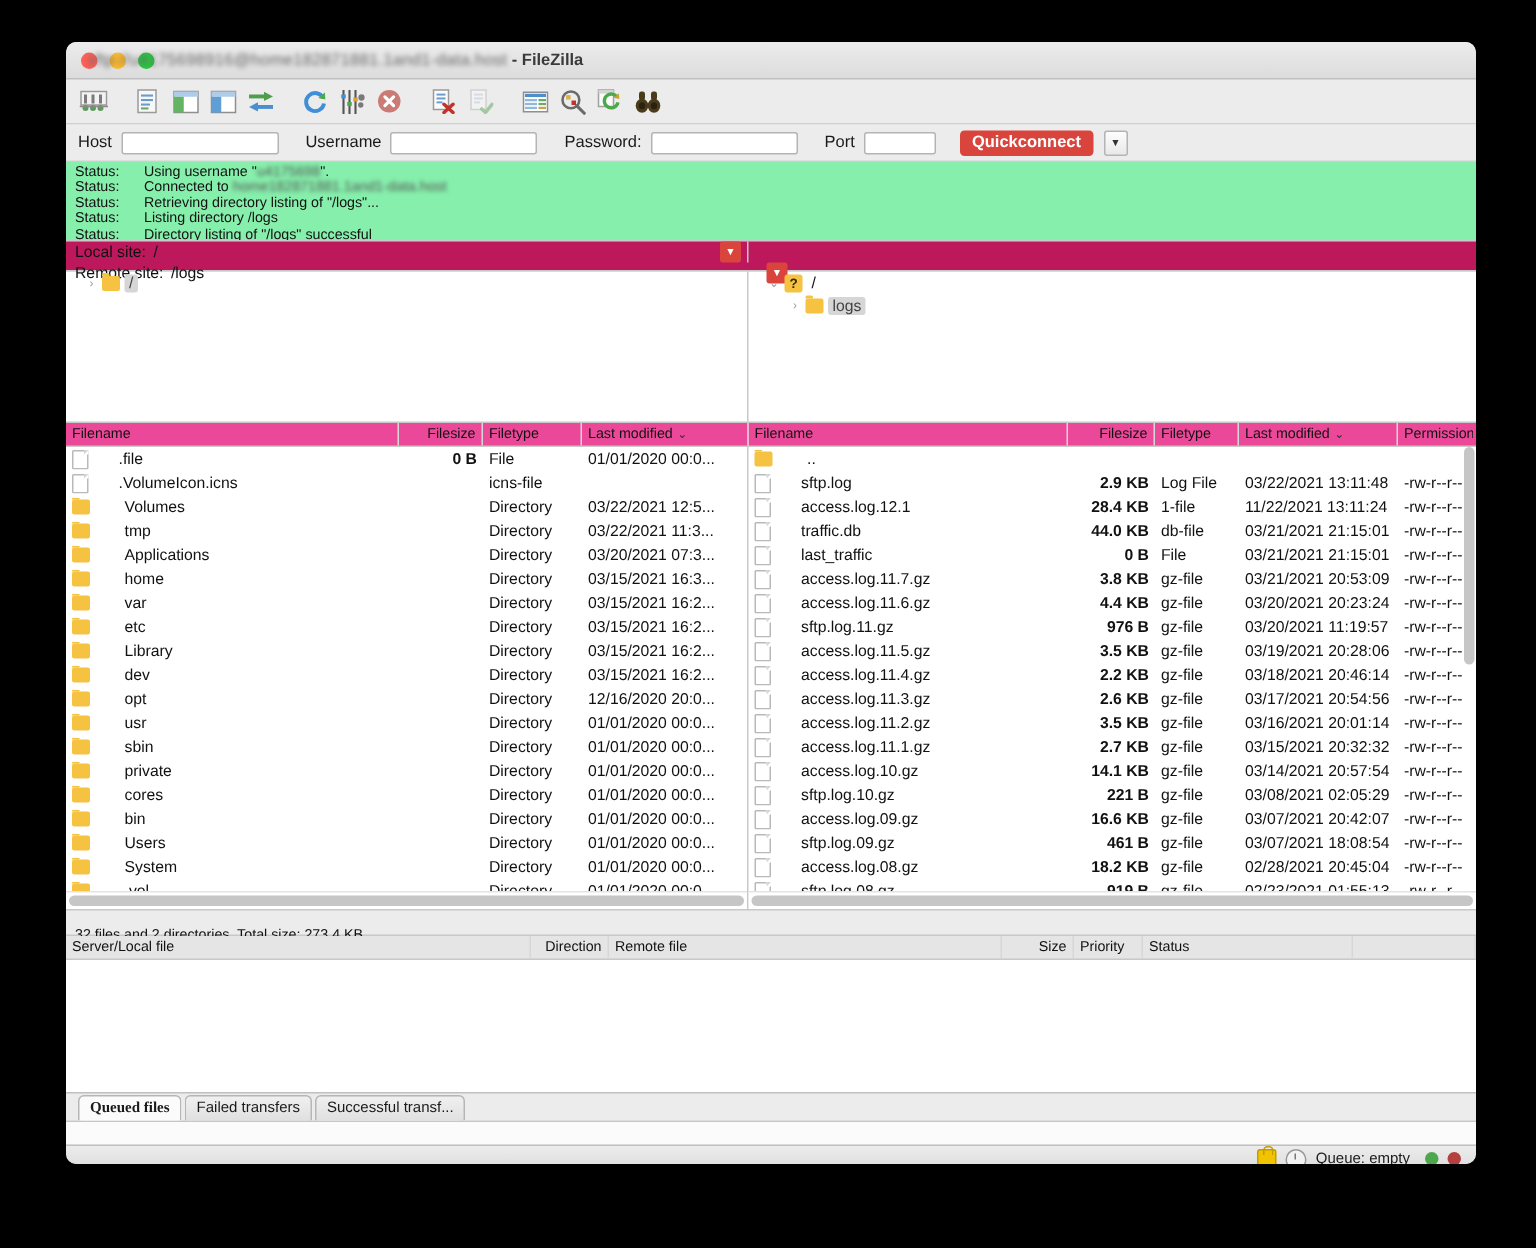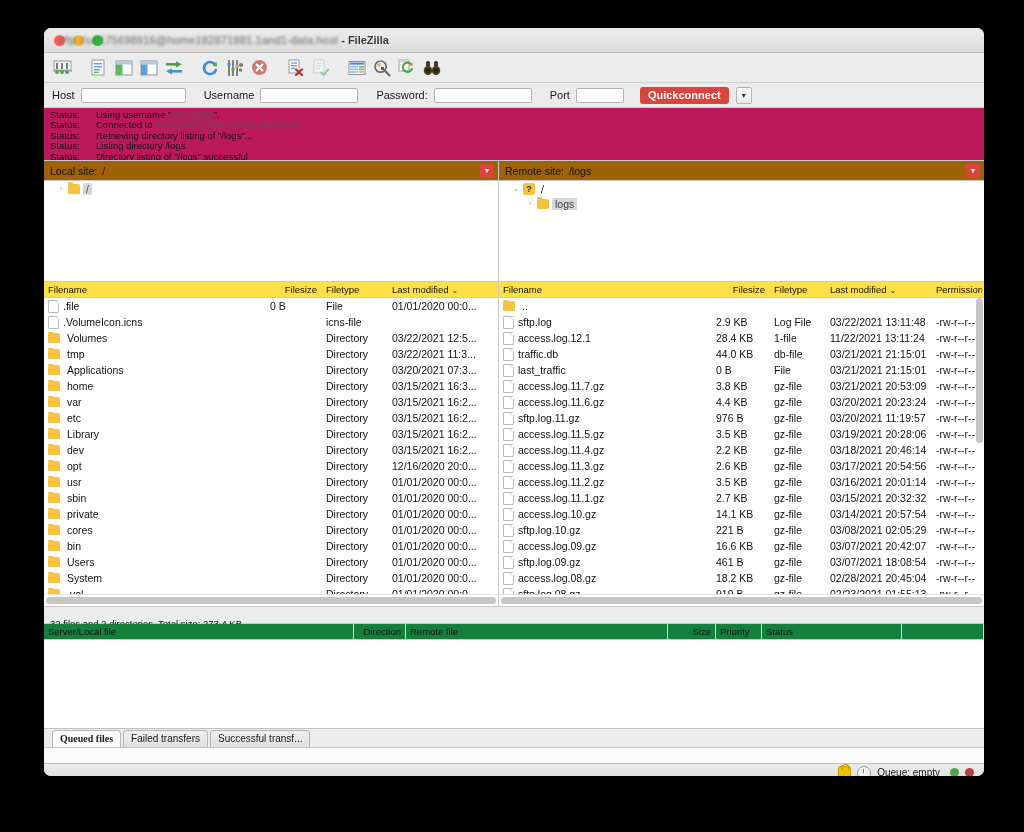--- a/index.html
+++ b/index.html
@@ -66,30 +66,30 @@
     font-weight:bold;cursor:pointer;
   }
   .qc-arrow{
     margin-left:7px;width:14px;height:15px;border:1px solid #b4b4b4;border-radius:2px;
     background:linear-gradient(#fdfdfd,#e9e9e9);
     display:flex;align-items:center;justify-content:center;font-size:7px;color:#333;
   }
 
   
   .log{
-    height:50px;background:#be185d;border-bottom:1px solid #c8c8c8;
+    height:50px;background:#86efac;border-bottom:1px solid #c8c8c8;
     padding:2px 0 0 0;overflow:hidden;
   }
   .log-row{display:flex;font-size:9.5px;line-height:10.4px;color:#111;}
   .log-key{width:46px;padding-left:6px;flex:0 0 46px;}
   .log-msg{white-space:nowrap;}
   .log-msg .redact{filter:blur(1.5px);color:#555;}
 
   
-  .sites{display:flex;height:19px;background:#a16207;border-bottom:1px solid #c8c8c8;}
+  .sites{display:flex;height:19px;background:#be185d;border-bottom:1px solid #c8c8c8;flex-direction:column;}
   .site{display:flex;align-items:center;font-size:10.5px;color:#111;box-sizing:border-box;}
   .site-left{width:455px;padding-left:6px;border-right:1px solid #c8c8c8;}
   .site-right{width:485px;padding-left:6px;}
   .site .lbl{margin-right:5px;}
   .site .path{flex:1;}
   .site .drop{
     width:14px;height:14px;background:#d9453c;border-radius:2px;margin-right:4px;
     display:flex;align-items:center;justify-content:center;color:#fff;font-size:7px;
   }
 
@@ -115,34 +115,34 @@
     color:#3a2a00;font-size:9px;font-weight:bold;display:flex;
     align-items:center;justify-content:center;flex:0 0 12px;
   }
 
   
   .lists{display:flex;height:324px;background:#fff;}
   .pane{box-sizing:border-box;display:flex;flex-direction:column;overflow:hidden;}
   .pane-left{width:455px;border-right:1px solid #c8c8c8;}
   .pane-right{width:485px;}
   .hdr{
-    display:flex;height:15px;background:#fde047;border-bottom:1px solid #c8c8c8;
+    display:flex;height:15px;background:#ec4899;border-bottom:1px solid #c8c8c8;
     font-size:9.5px;color:#111;align-items:center;flex:0 0 15px;
   }
   .hdr div{
     box-sizing:border-box;padding:0 4px;height:15px;line-height:15px;
     border-right:1px solid #d7d7d7;overflow:hidden;white-space:nowrap;
   }
   .hdr .last{border-right:none;}
   .sortmark{font-size:8px;color:#333;margin-left:3px;}
   .rows{flex:1;overflow:hidden;}
   .row{display:flex;height:16px;font-size:10.5px;color:#111;align-items:center;}
   .cell{box-sizing:border-box;padding:0 4px;white-space:nowrap;overflow:hidden;}
-  .c-name{display:flex;align-items:center;gap:4px;}
-  .c-size{text-align:left;}
+  .c-name{display:flex;align-items:center;gap:20px;}
+  .c-size{text-align:right;font-weight:bold;}
   .file-ico{
     width:9px;height:11px;background:#fff;border:1px solid #b9b9b9;border-radius:1px;
     flex:0 0 9px;position:relative;
   }
   .file-ico:after{
     content:"";position:absolute;right:-1px;top:-1px;border-width:0 0 3px 3px;
     border-style:solid;border-color:transparent transparent #fff #d4d4d4;
   }
 
   
@@ -166,21 +166,21 @@
   .statusline div{
     font-size:9.5px;color:#111;display:flex;align-items:center;padding-left:6px;
     box-sizing:border-box;
   }
   .sl-left{width:455px;border-right:1px solid #c8c8c8;}
   .sl-right{width:485px;margin-top:16px;}
 
   
   .queue{background:#fff;height:104px;display:flex;flex-direction:column;}
   .qhdr{
-    display:flex;height:15px;background:#15803d;border-bottom:1px solid #c8c8c8;
+    display:flex;height:15px;background:#e5e5e5;border-bottom:1px solid #c8c8c8;
     font-size:9.5px;align-items:center;color:#111;flex:0 0 15px;
   }
   .qhdr div{
     box-sizing:border-box;padding:0 4px;height:15px;line-height:15px;
     border-right:1px solid #d7d7d7;white-space:nowrap;overflow:hidden;
   }
   .Q1{width:310px;} .Q2{width:52px;text-align:right;} .Q3{width:262px;}
   .Q4{width:48px;text-align:right;} .Q5{width:46px;} .Q6{width:140px;} .Q7{flex:1;border-right:none;}
 
   .tabs{

